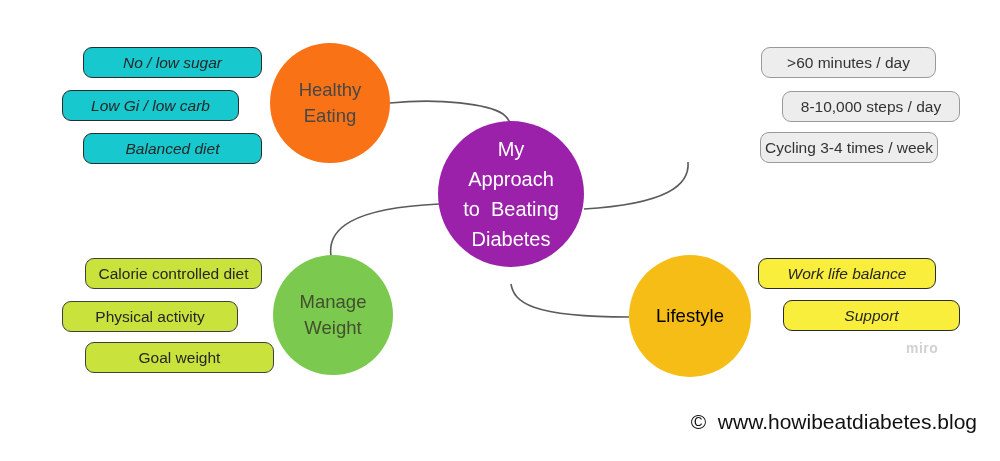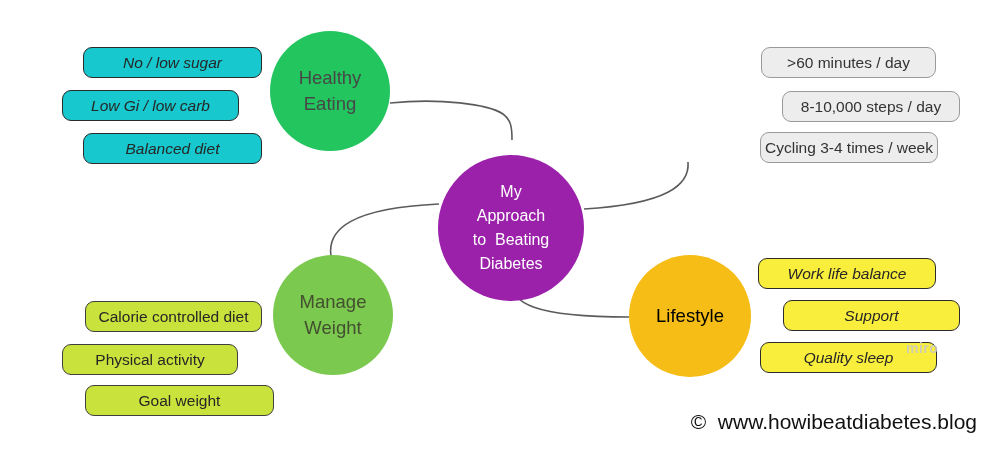--- a/index.html
+++ b/index.html
@@ -7,37 +7,37 @@
     position:relative; width:1000px; height:461px; background:#ffffff;
     font-family:"Liberation Sans", sans-serif; overflow:hidden;
   }
   svg.connectors { position:absolute; left:0; top:0; z-index:0; }
 
   .circle {
     position:absolute; border-radius:50%; display:flex;
     align-items:center; justify-content:center; text-align:center;
     white-space:pre-line; font-size:18.5px; line-height:1.38; z-index:2;
   }
-  #c-healthy   { left:270px; top:31px;  width:120px; height:120px; background:#22c55e; color:#474747; }
+  #c-healthy   { left:270px; top:43px;  width:120px; height:120px; background:#f97316; color:#474747; }
   #c-physical  { left:629px; top:43px;  width:120px; height:120px; background:#7E7E7E; color:#3B3B3B; }
   #c-manage    { left:273px; top:255px; width:120px; height:120px; background:#7CC94F; color:#42502F; }
   #c-lifestyle { left:629px; top:255px; width:122px; height:122px; background:#F5BD16; color:#000000; }
   #c-center {
-    left:438px; top:155px; width:146px; height:146px; background:#9B21AA;
-    color:#ffffff; white-space:pre-wrap; font-size:16px; line-height:1.5;
+    left:438px; top:121px; width:146px; height:146px; background:#9B21AA;
+    color:#ffffff; white-space:pre-wrap; font-size:20px; line-height:1.5;
   }
 
   .pill {
     position:absolute; height:31px; border-radius:9px; box-sizing:border-box;
     display:flex; align-items:center; justify-content:center;
     font-size:15.5px; color:#262626; z-index:1;
   }
   .pill.cyan   { background:#17C9CE; border:1.6px solid #2B2B2B;font-style:italic; }
   .pill.gray   { background:#EDEDED; border:1.6px solid #9A9A9A; color:#333333; }
-  .pill.lime   { background:#C9E33C; border:1.6px solid #3F3F3F;margin-top:43px; }
+  .pill.lime   { background:#C9E33C; border:1.6px solid #3F3F3F; }
   .pill.yellow { background:#FAEE3C; border:1.6px solid #2B2B2B;font-style:italic; }
 
   #p-he-0 { left:83px;  top:47px;  width:179px; }
   #p-he-1 { left:62px;  top:90px;  width:177px; }
   #p-he-2 { left:83px;  top:133px; width:179px; }
   #p-pa-0 { left:761px; top:47px;  width:175px; }
   #p-pa-1 { left:782px; top:91px;  width:178px; }
   #p-pa-2 { left:760px; top:132px; width:178px; }
   #p-mw-0 { left:85px;  top:258px; width:177px; }
   #p-mw-1 { left:62px;  top:301px; width:176px; }
@@ -85,19 +85,18 @@
 
   <div class="circle" id="c-manage">Manage
 Weight</div>
   <div class="pill lime" id="p-mw-0">Calorie controlled diet</div>
   <div class="pill lime" id="p-mw-1">Physical activity</div>
   <div class="pill lime" id="p-mw-2">Goal weight</div>
 
   <div class="circle" id="c-lifestyle">Lifestyle</div>
   <div class="pill yellow" id="p-ls-0">Work life balance</div>
   <div class="pill yellow" id="p-ls-1">Support</div>
-  <div class="pill yellow" id="p-ls-2">Quality sleep</div>
 
   <div class="watermark">miro</div>
 
   <div class="copyright">©  www.howibeatdiabetes.blog</div>
 
 </div>
 
 </body></html>

